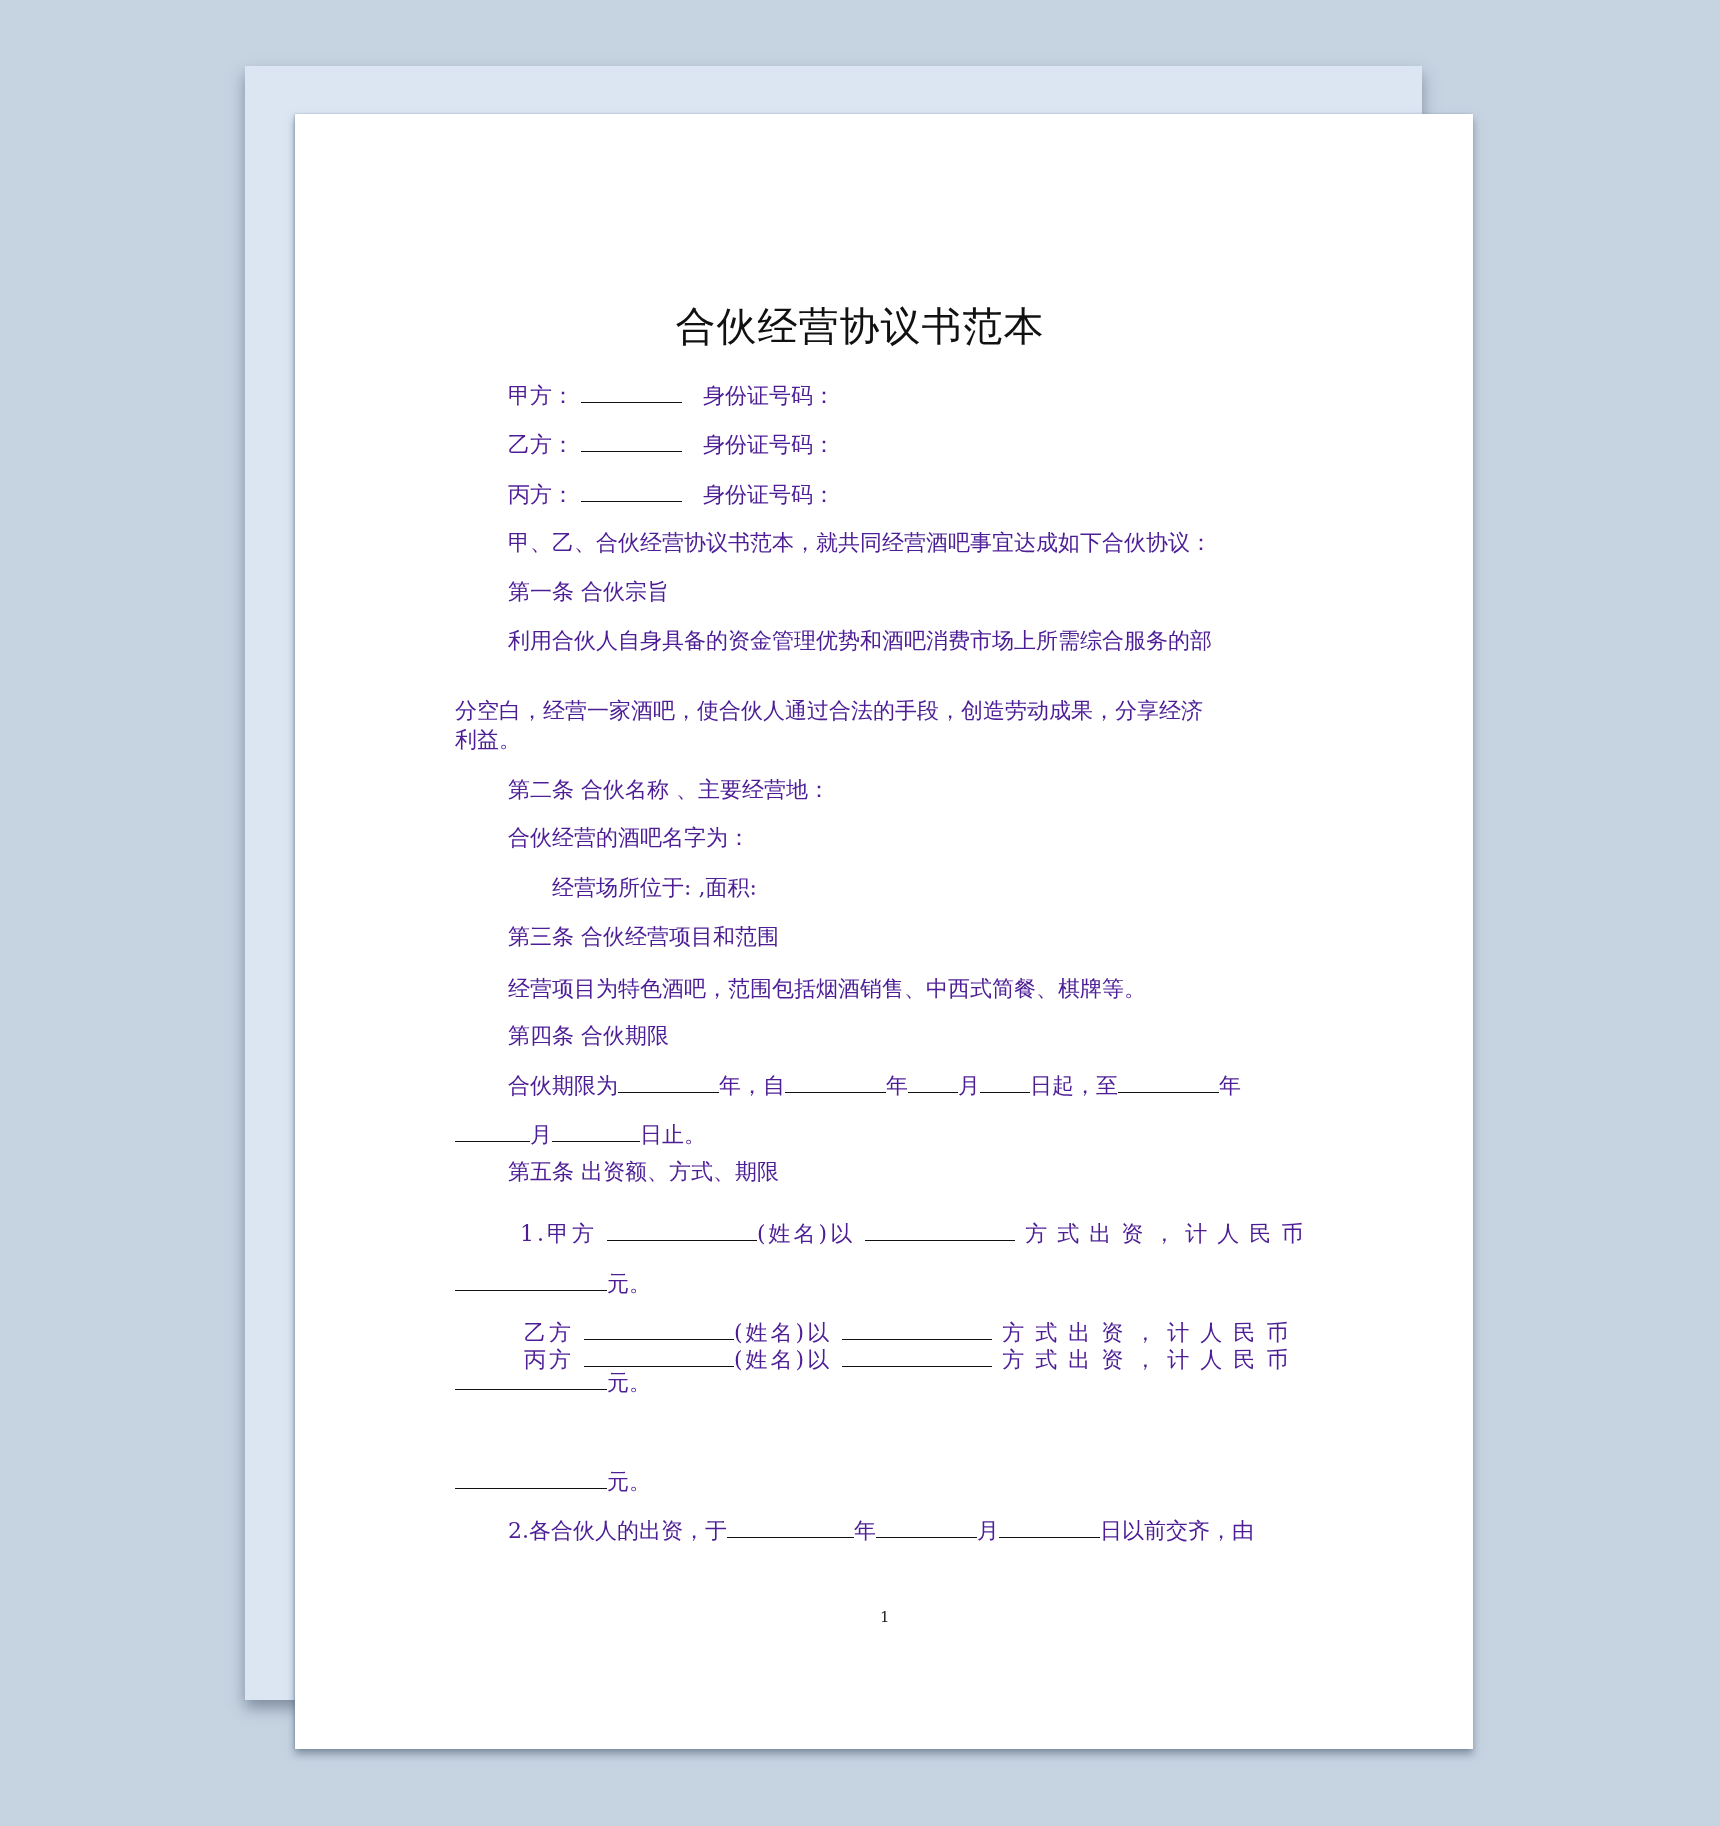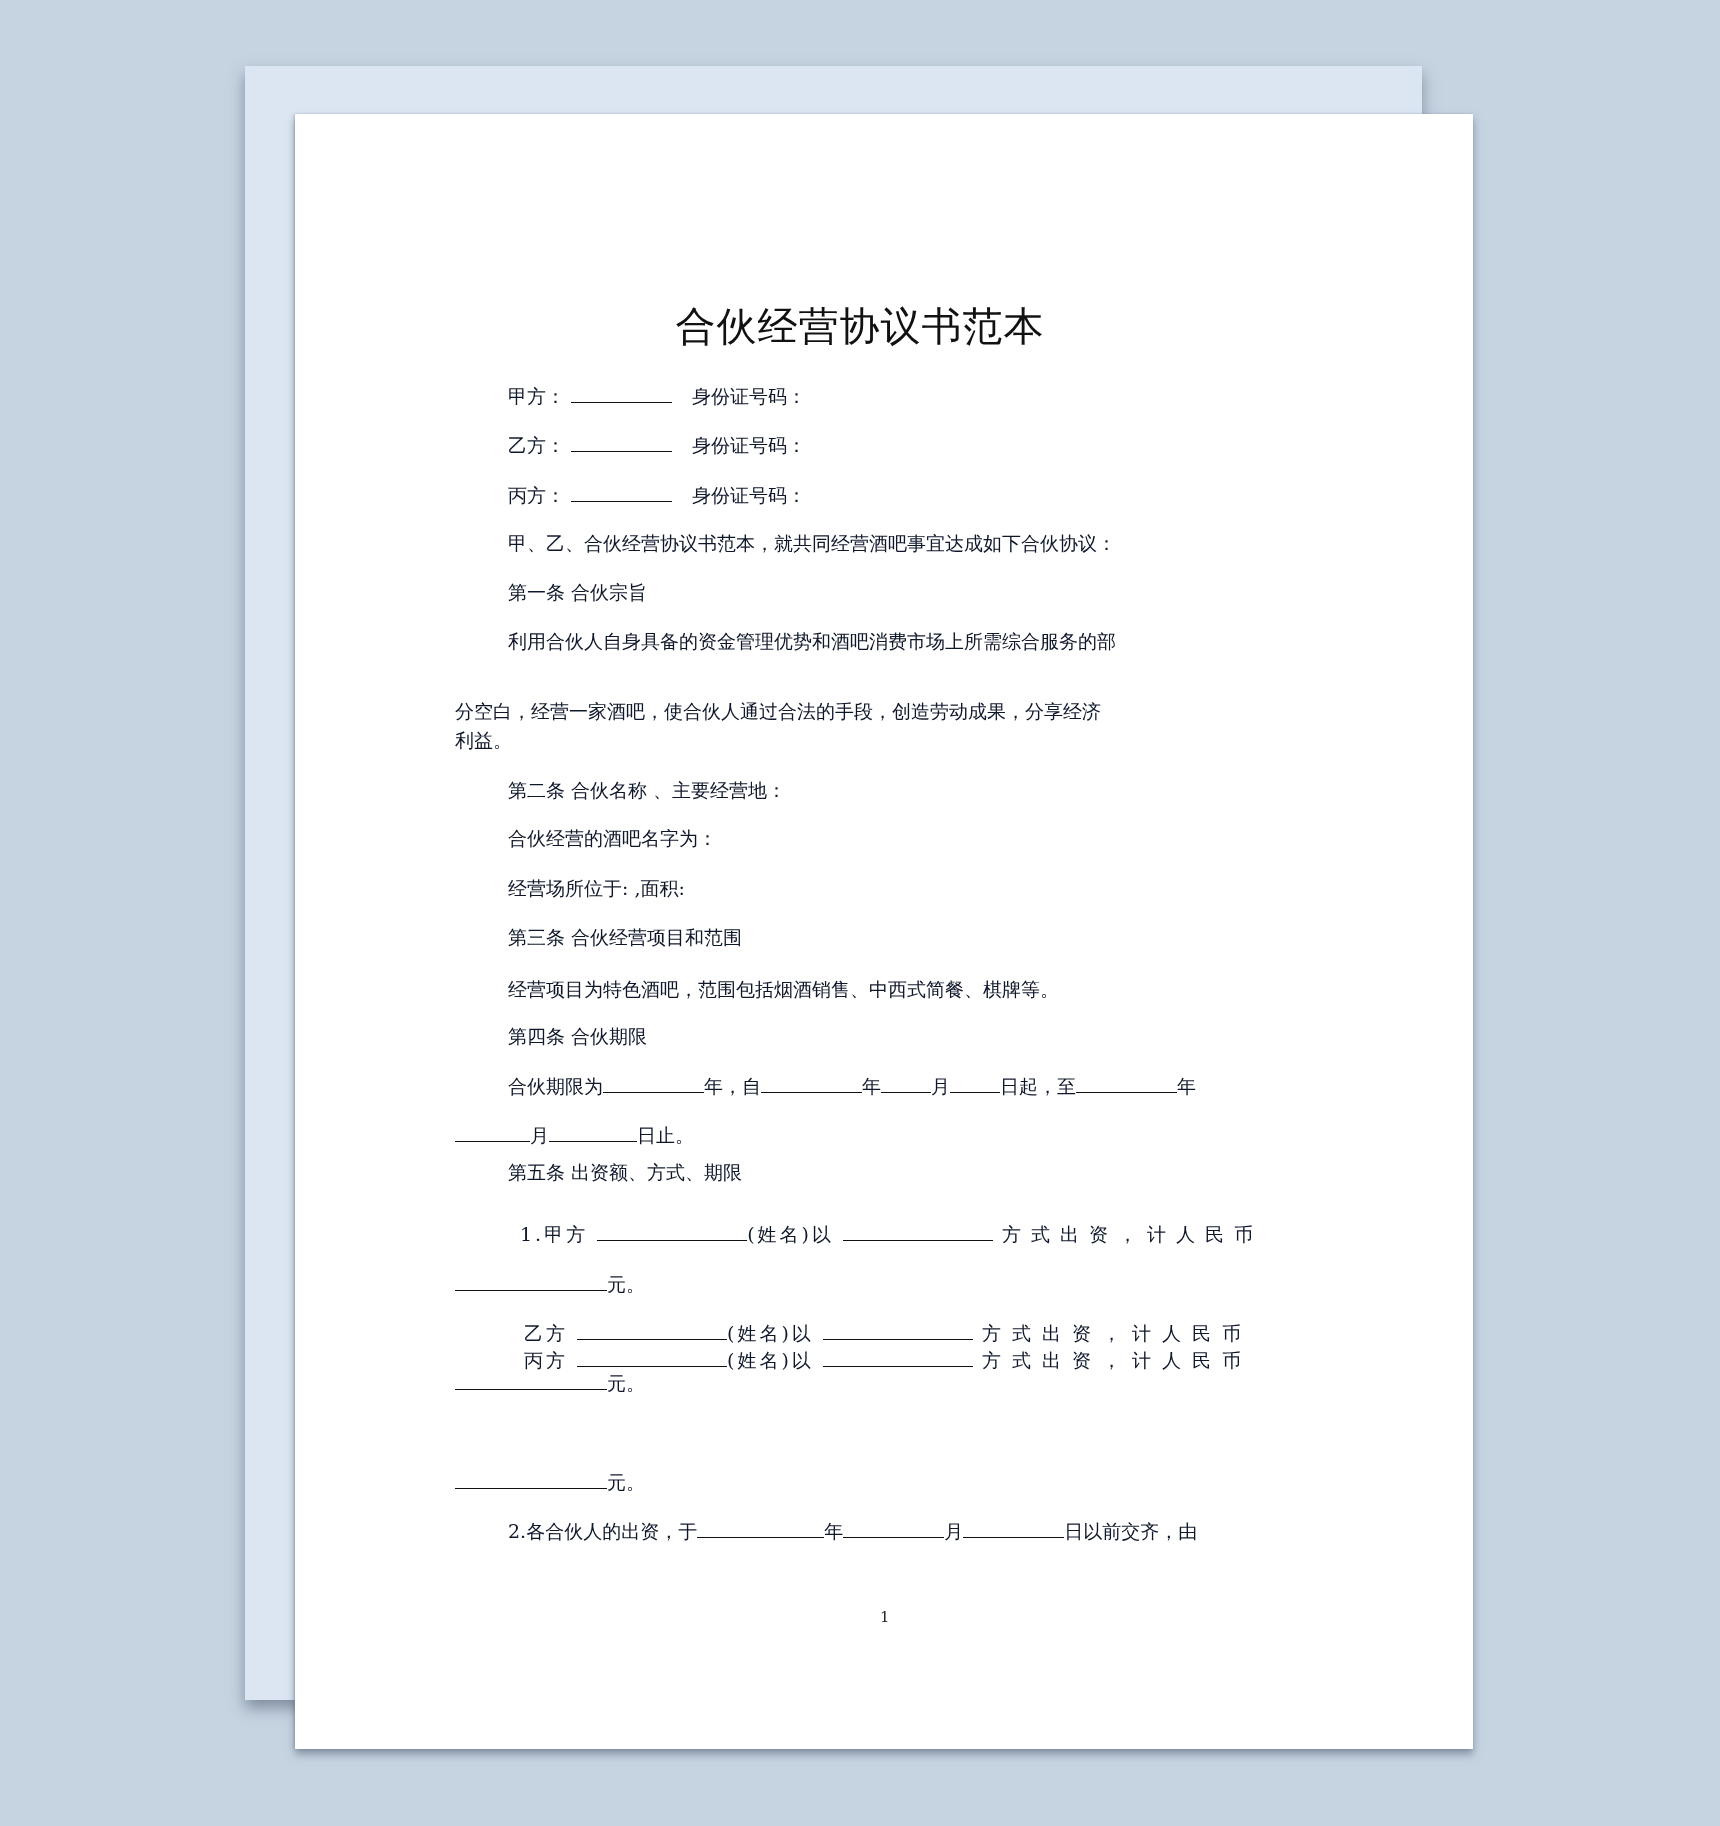--- a/index.html
+++ b/index.html
@@ -17,22 +17,22 @@
   .front-page {
     position:absolute; left:295px; top:114px; width:1178px; height:1635px;
     background:#ffffff;
     box-shadow:0 5px 8px rgba(70,85,105,0.55), -1px 0 2px rgba(120,135,155,0.4);
   }
   .title {
     position:absolute; left:0; right:0; top:300px; text-align:center;
     font-size:40px; line-height:52px; letter-spacing:1px; color:#111;
   }
   .line {
-    position:absolute; left:455px; width:864px; font-size:19px; line-height:30px;
-    white-space:nowrap; color:#0f172a;
+    position:absolute; left:455px; width:864px; font-size:22px; line-height:30px;
+    white-space:nowrap; color:#4c1d95;
   }
   .ind { left:508px; width:811px; }
   .blank {
     display:inline-block; border-bottom:1.5px solid #111; height:22px; vertical-align:baseline;
   }
   .page-num {
     position:absolute; left:880px; top:1608px; font-size:15px; color:#222;
   }
 </style>
 </head>
@@ -62,21 +62,21 @@
 
 <div class="line ind" style="top:528px;">甲、乙、合伙经营协议书范本，就共同经营酒吧事宜达成如下合伙协议：</div>
 
 <div class="line ind" style="top:577px;">第一条  合伙宗旨</div>
 <div class="line ind" style="top:626px;">利用合伙人自身具备的资金管理优势和酒吧消费市场上所需综合服务的部</div>
 <div class="line" style="top:676px;margin-top:20px;">分空白，经营一家酒吧，使合伙人通过合法的手段，创造劳动成果，分享经济</div>
 <div class="line" style="top:725px;">利益。</div>
 
 <div class="line ind" style="top:775px;">第二条  合伙名称 、主要经营地：</div>
 <div class="line ind" style="top:823px;">合伙经营的酒吧名字为：</div>
-<div class="line ind" style="top:873px;">经营场所位于: ,面积:</div>
+<div class="line ind" style="top:873px;margin-left:44px;">经营场所位于: ,面积:</div>
 
 <div class="line ind" style="top:922px;">第三条  合伙经营项目和范围</div>
 <div class="line ind" style="top:974px;">经营项目为特色酒吧，范围包括烟酒销售、中西式简餐、棋牌等。</div>
 
 <div class="line ind" style="top:1021px;">第四条  合伙期限</div>
 <div class="line ind" style="top:1070px;">
   <span>合伙期限为</span><span class="blank" style="width:101px;"></span><span>年，自</span><span class="blank" style="width:101px;"></span><span>年</span><span class="blank" style="width:50px;"></span><span>月</span><span class="blank" style="width:50px;"></span><span>日起，至</span><span class="blank" style="width:101px;"></span><span>年</span>
 </div>
 <div class="line" style="top:1119px;">
   <span class="blank" style="width:75px;"></span><span>月</span><span class="blank" style="width:88px;"></span><span>日止。</span>

